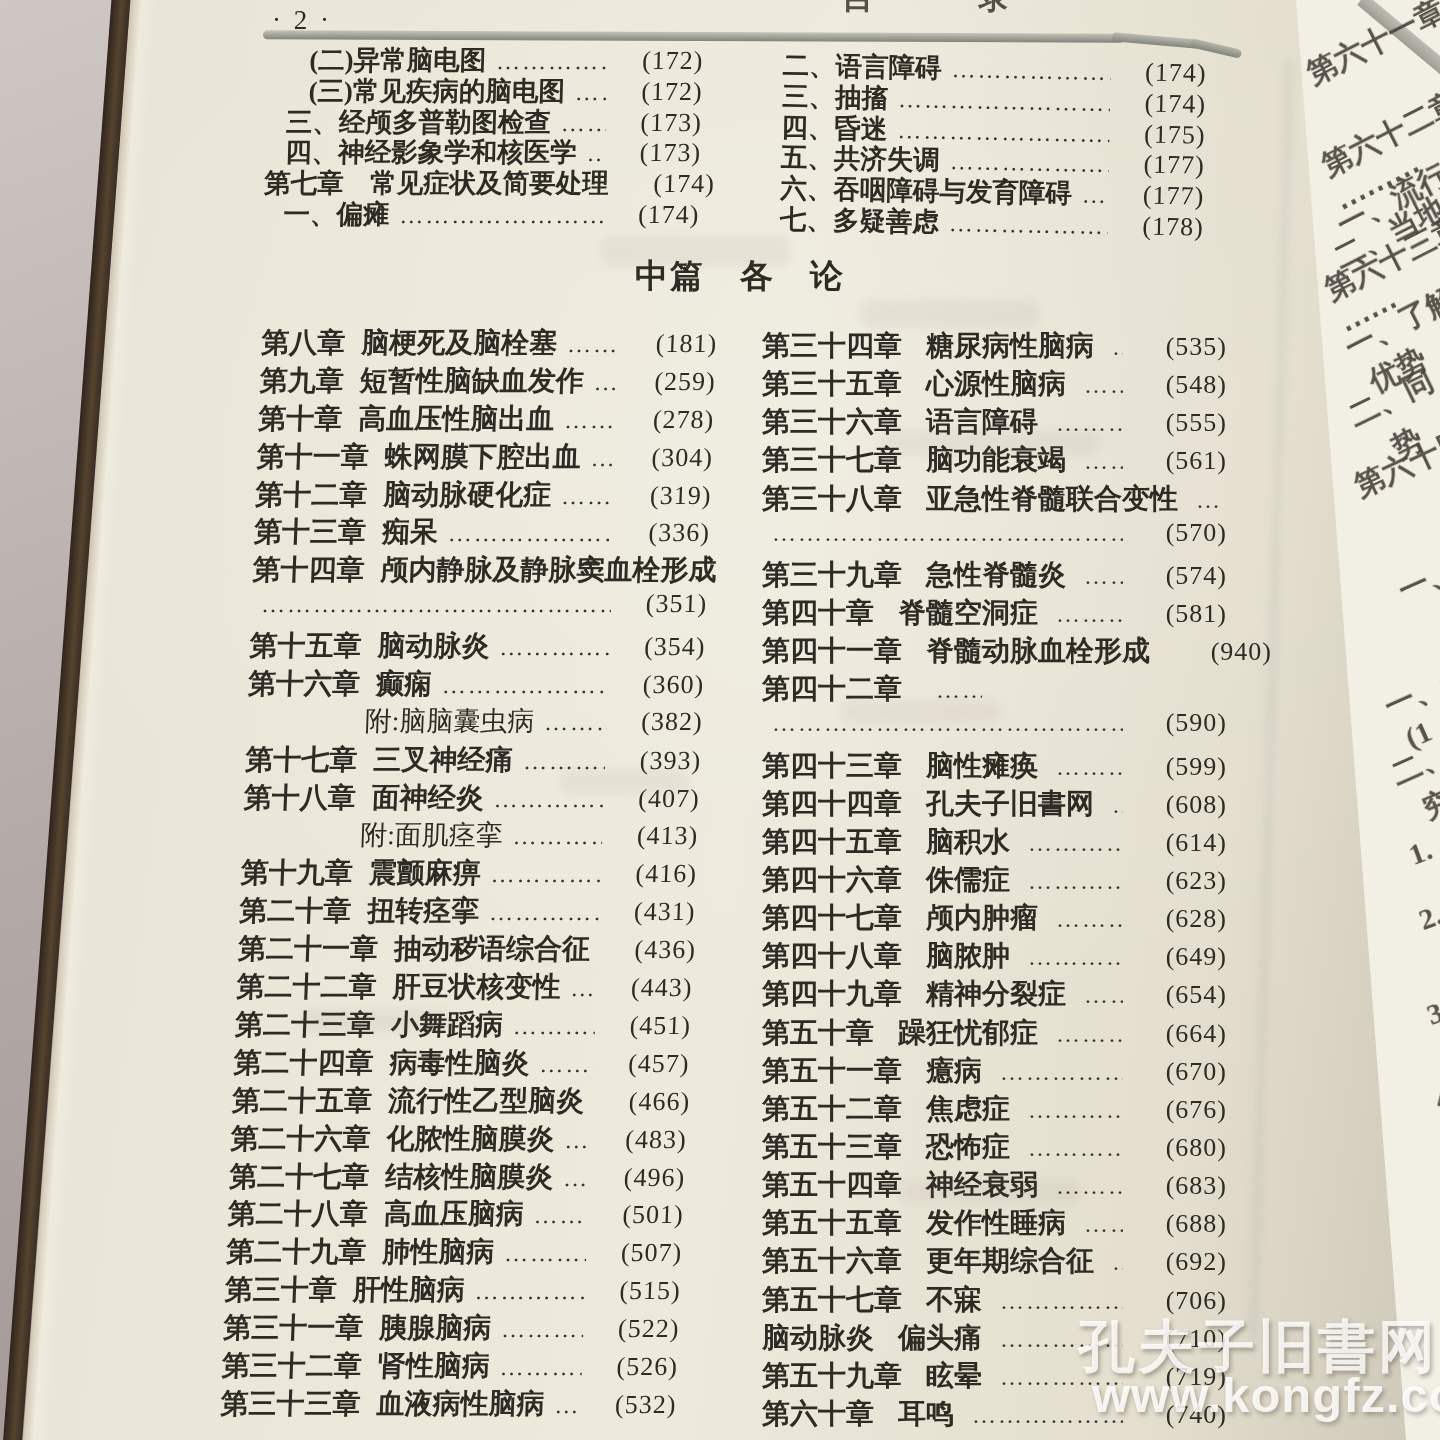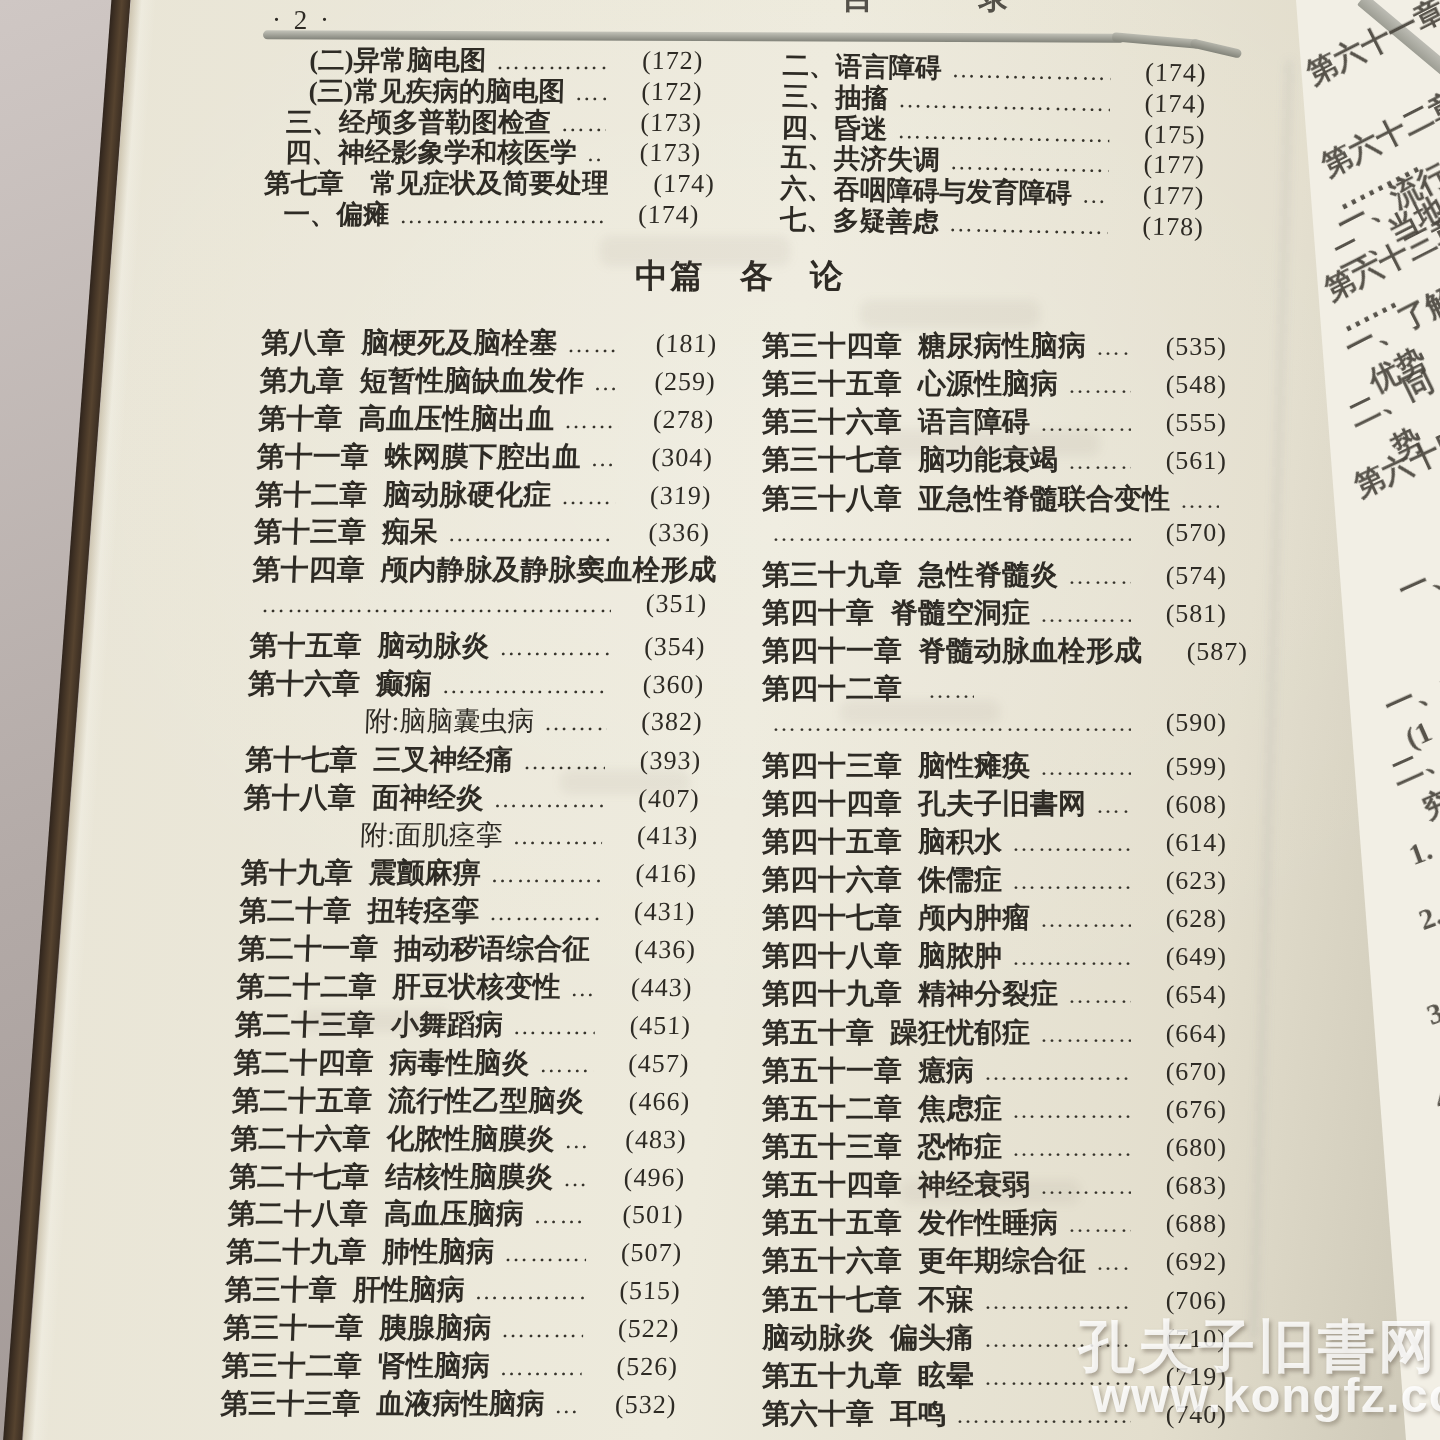--- a/index.html
+++ b/index.html
@@ -27,21 +27,21 @@
     background:linear-gradient(to bottom,#bcbcb2,#83847a);transform:rotate(5deg);}
   .hrule3{position:absolute;left:1190px;top:44px;width:52px;height:9px;border-radius:5px;
     background:linear-gradient(to bottom,#b5b5ab,#83847a);transform:rotate(13deg);}
   .col{position:absolute;}
   #topLeft{left:268px;top:42px;width:436px;transform:skewX(-1.5deg);transform-origin:top left;}
   #topRight{left:783px;top:47px;width:424px;transform:rotate(1.05deg);transform-origin:top left;}
   #heading{left:256px;top:254px;width:968px;text-align:center;font-size:33px;font-weight:700;letter-spacing:2px;}
   #mainLeft{left:262px;top:324px;width:456px;transform:skewX(-2.2deg);transform-origin:top left;}
   #mainRight{left:762px;top:327px;width:465px;}
   .trow{display:flex;align-items:baseline;height:37.9px;}
-  #mainRight .trow{height:38.15px;}
+  #mainRight .trow{height:38.15px;gap:8px;}
   .toprow{height:30.8px !important;}
   .tlabel{font-weight:700;font-size:28px;white-space:pre;flex:0 0 auto;margin-right:16px;}
   .ttitle{font-weight:700;font-size:28px;white-space:nowrap;flex:0 0 auto;}
   .attach{font-weight:400;margin-left:118px;font-size:27px;}
   .ttext{font-weight:700;font-size:26.5px;white-space:nowrap;flex:0 0 auto;}
   .dots{flex:1 1 auto;overflow:hidden;white-space:nowrap;font-size:24px;letter-spacing:2px;
     margin:0 8px 0 10px;color:#36332b;min-width:0;font-weight:400;}
   .dots.short{flex:0 1 46px;}
   .pnum{flex:0 0 auto;font-size:26px;white-space:pre;min-width:88px;text-align:right;letter-spacing:1px;font-weight:400;}
   .next{position:absolute;left:0;top:0;width:1440px;height:1440px;
@@ -357,21 +357,21 @@
         <div class="trow">
           <span class="tlabel">第四十章</span>
           <span class="ttitle">脊髓空洞症</span>
           <span class="dots">…………………………………………………………………………………………………………</span>
           <span class="pnum">(581)</span>
         </div>
         <div class="trow">
           <span class="tlabel">第四十一章</span>
           <span class="ttitle">脊髓动脉血栓形成</span>
           <span class="dots">…………………………………………………………………………………………………………</span>
-          <span class="pnum">(587)</span>
+          <span class="pnum">(940)</span>
         </div>
         <div class="trow">
           <span class="tlabel">第四十二章</span>
           <span class="dots short">…………………………………………………………………………………………………………</span>
         </div>
         <div class="trow">
           <span class="dots">…………………………………………………………………………………………………………</span>
           <span class="pnum">(590)</span>
         </div>
         <div class="trow">

